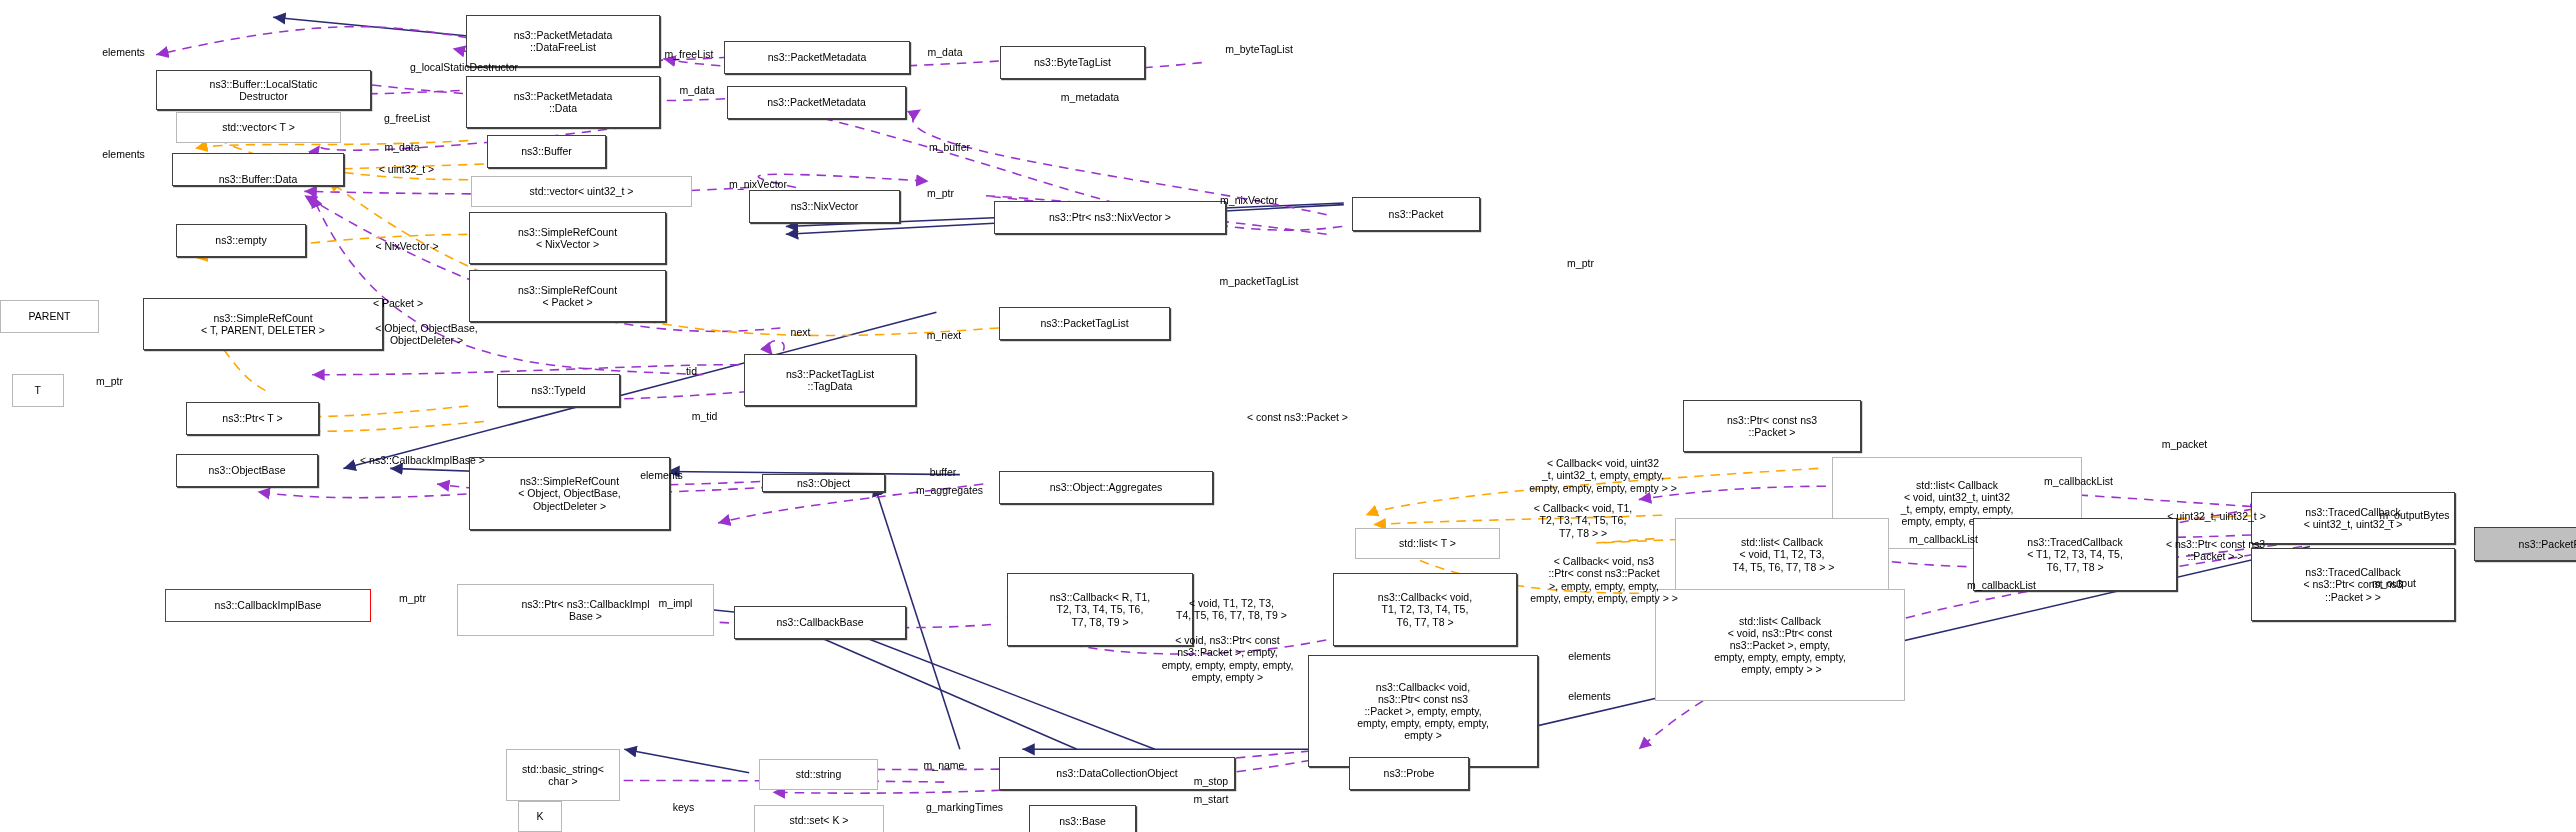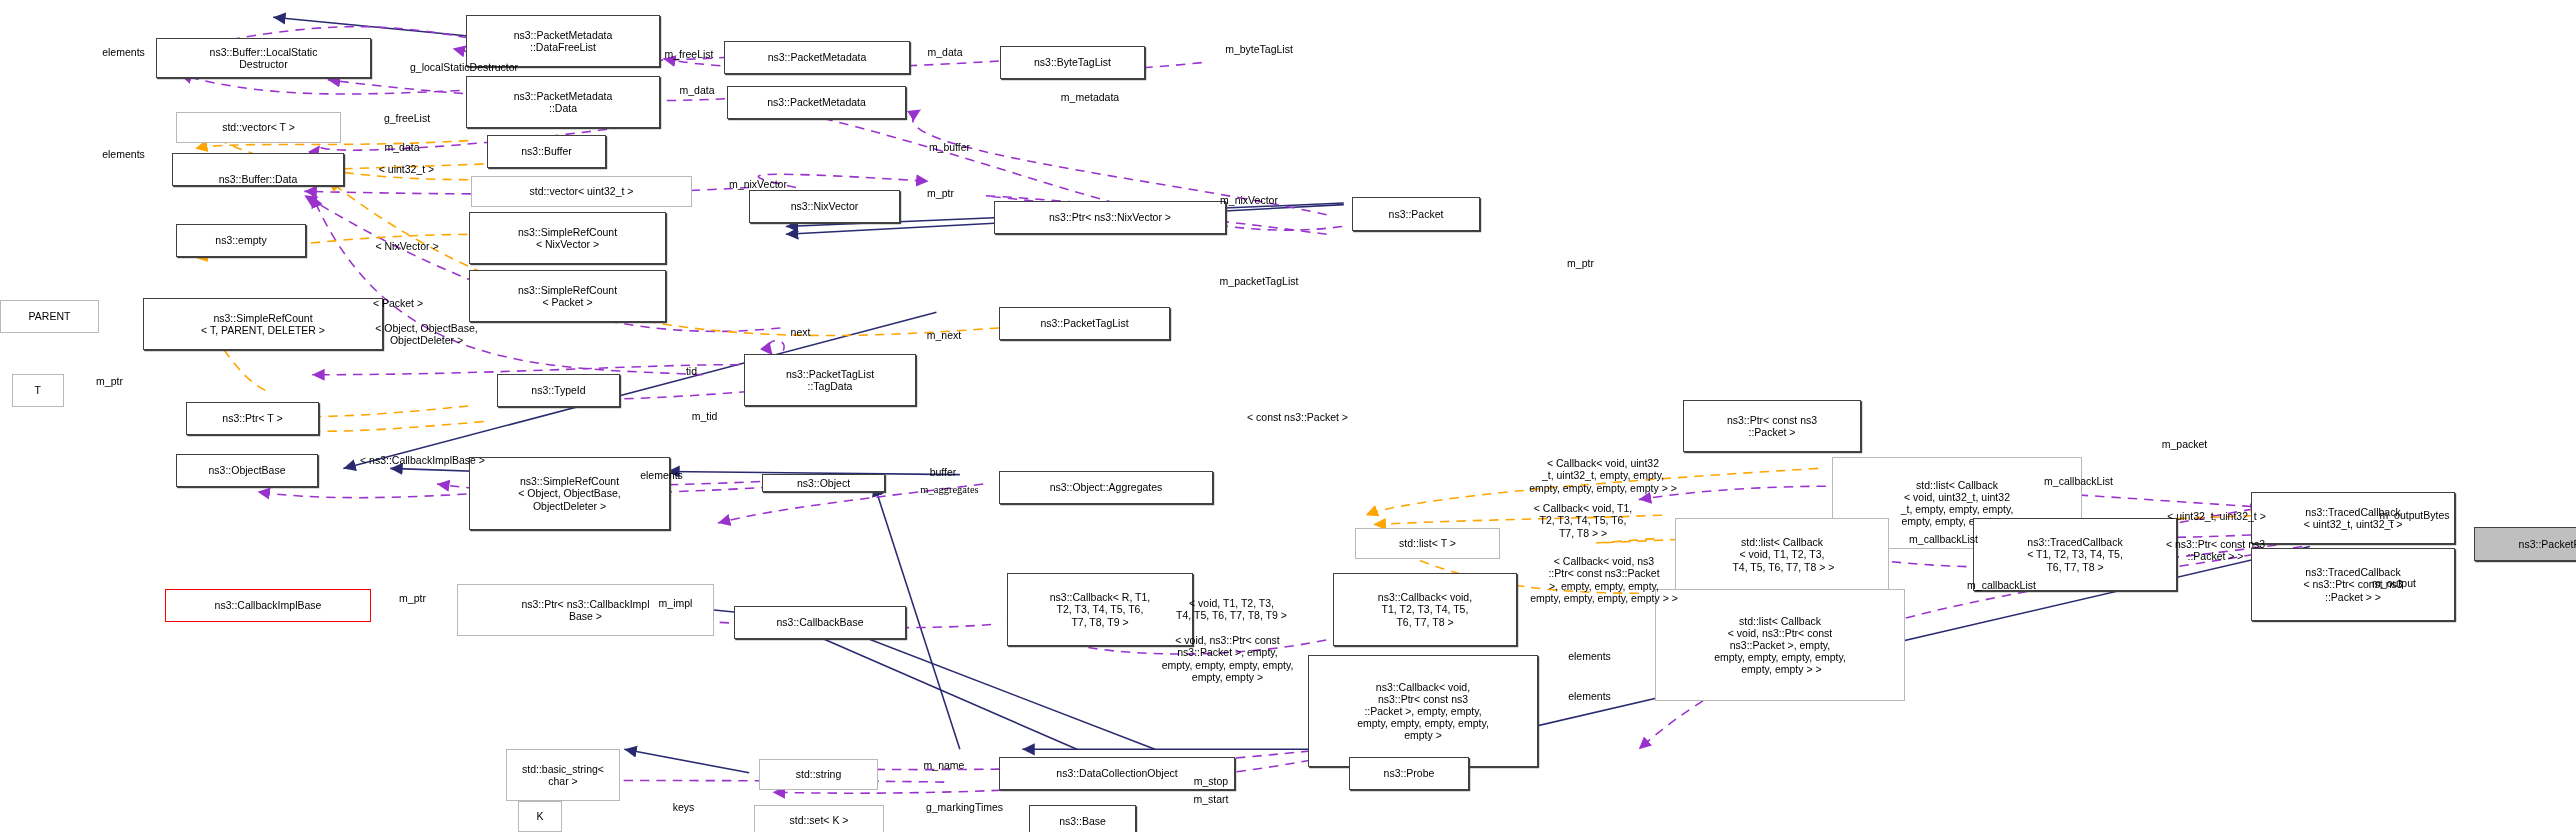--- a/index.html
+++ b/index.html
@@ -107,21 +107,21 @@
     <div class="node n-class" style="left: 466px; top: 15px; width: 194px; height: 52px;">
       <span style="white-space: pre;">ns3::PacketMetadata
 ::DataFreeList</span>
     </div>
     <div class="node n-class" style="left: 724px; top: 41px; width: 186px; height: 33px;">
       <span style="white-space: pre;">ns3::PacketMetadata</span>
     </div>
     <div class="node n-class" style="left: 1000px; top: 46px; width: 145px; height: 33px;">
       <span style="white-space: pre;">ns3::ByteTagList</span>
     </div>
-    <div class="node n-class" style="left: 156px; top: 38px; width: 215px; height: 40px;">
+    <div class="node n-class" style="left: 156px; top: 70px; width: 215px; height: 40px;">
       <span style="white-space: pre;">ns3::Buffer::LocalStatic
 Destructor</span>
     </div>
     <div class="node n-class" style="left: 466px; top: 76px; width: 194px; height: 52px;">
       <span style="white-space: pre;">ns3::PacketMetadata
 ::Data</span>
     </div>
     <div class="node n-class" style="left: 727px; top: 86px; width: 179px; height: 33px;">
       <span style="white-space: pre;">ns3::PacketMetadata</span>
     </div>
@@ -310,21 +310,21 @@
 ObjectDeleter &gt;</div>
     <div class="edgelabel" style="left: 79px; top: 375px; width: 61px;">m_ptr</div>
     <div class="edgelabel" style="left: 675px; top: 365px; width: 33px;">tid</div>
     <div class="edgelabel" style="left: 1193px; top: 411px; width: 209px;">&lt; const ns3::Packet &gt;</div>
     <div class="edgelabel" style="left: 301px; top: 454px; width: 243px;">&lt; ns3::CallbackImplBase &gt;</div>
     <div class="edgelabel" style="left: 675px; top: 410px; width: 59px;">m_tid</div>
     <div class="edgelabel" style="left: 1476px; top: 457px; width: 254px;">&lt; Callback&lt; void, uint32
 _t, uint32_t, empty, empty,
 empty, empty, empty, empty &gt; &gt;</div>
     <div class="edgelabel" style="left: 910px; top: 466px; width: 66px;">buffer</div>
-    <div class="edgelabel" style="left: 883px; top: 484px; width: 133px; font-family: Liberation Serif, serif;">m_aggregates</div>
+    <div class="edgelabel" style="left: 883px; top: 484px; width: 133px;">m_aggregates</div>
     <div class="edgelabel" style="left: 2137px; top: 438px; width: 95px;">m_packet</div>
     <div class="edgelabel" style="left: 2006px; top: 475px; width: 145px;">m_callbackList</div>
     <div class="edgelabel" style="left: 2118px; top: 510px; width: 197px;">&lt; uint32_t, uint32_t &gt;</div>
     <div class="edgelabel" style="left: 1486px; top: 502px; width: 194px;">&lt; Callback&lt; void, T1,
 T2, T3, T4, T5, T6,
 T7, T8 &gt; &gt;</div>
     <div class="edgelabel" style="left: 2343px; top: 509px; width: 143px;">m_outputBytes</div>
     <div class="edgelabel" style="left: 614px; top: 469px; width: 95px;">elements</div>
     <div class="edgelabel" style="left: 1871px; top: 533px; width: 145px;">m_callbackList</div>
     <div class="edgelabel" style="left: 2119px; top: 538px; width: 193px;">&lt; ns3::Ptr&lt; const ns3

